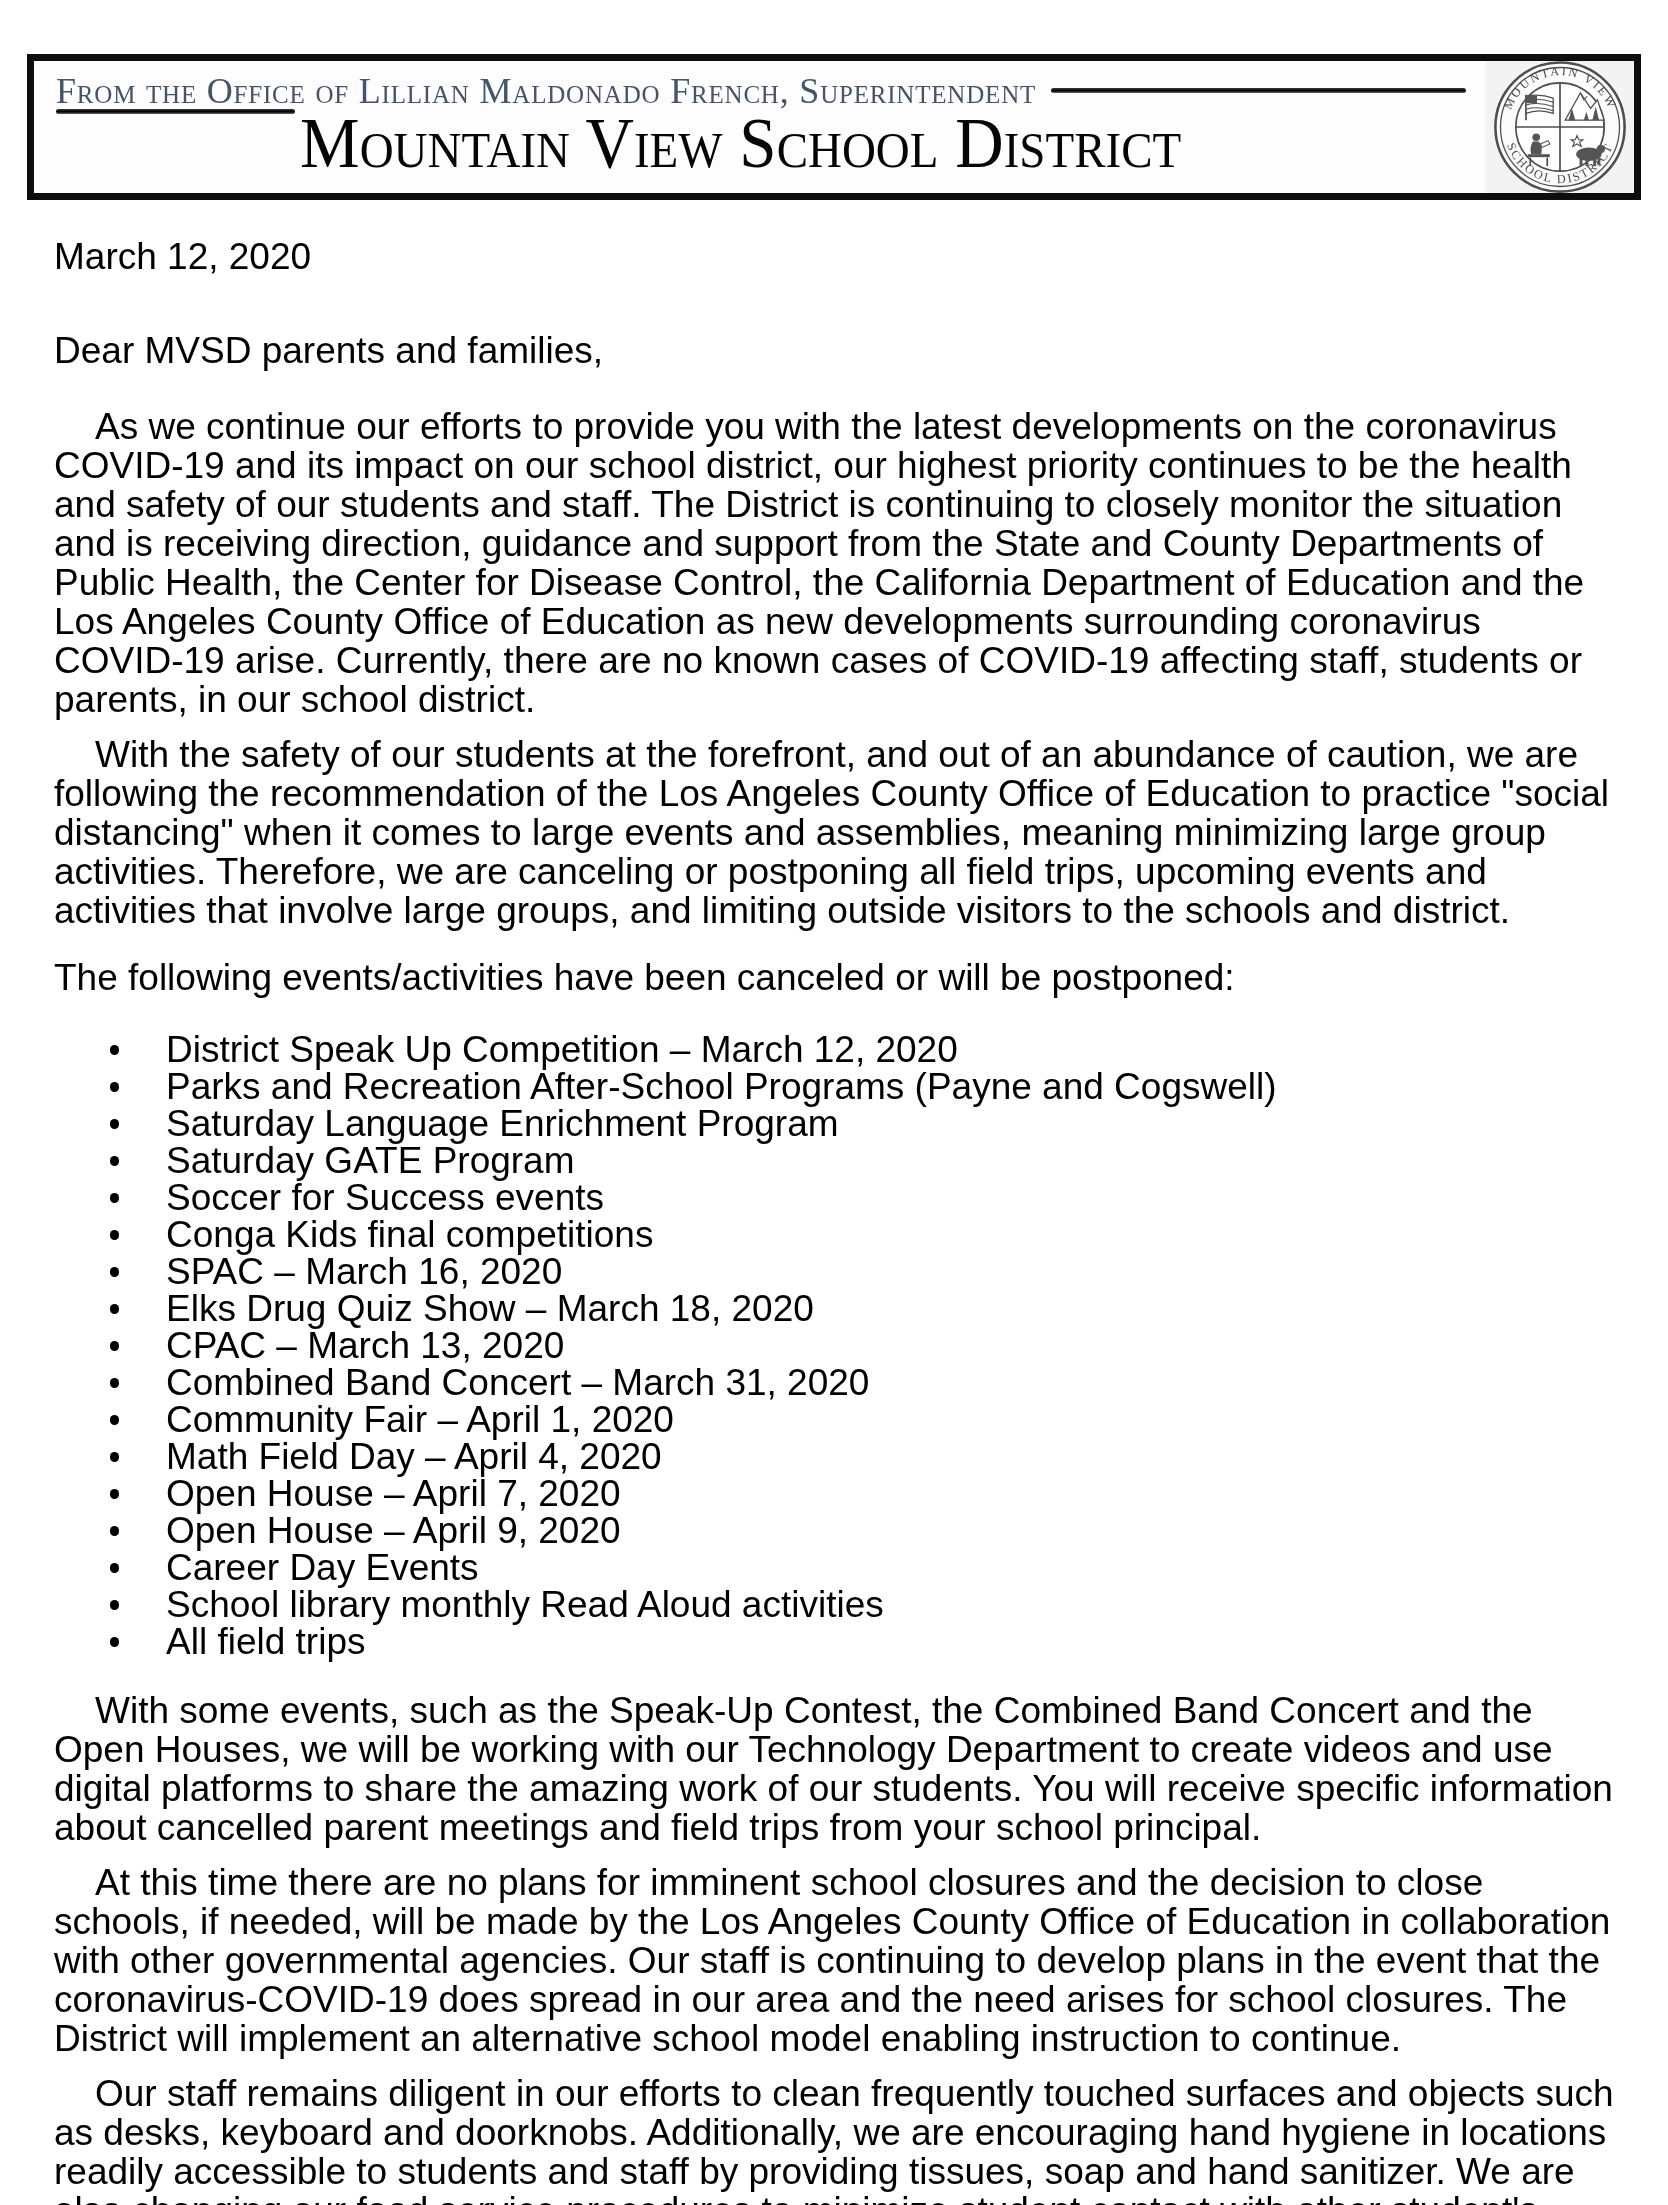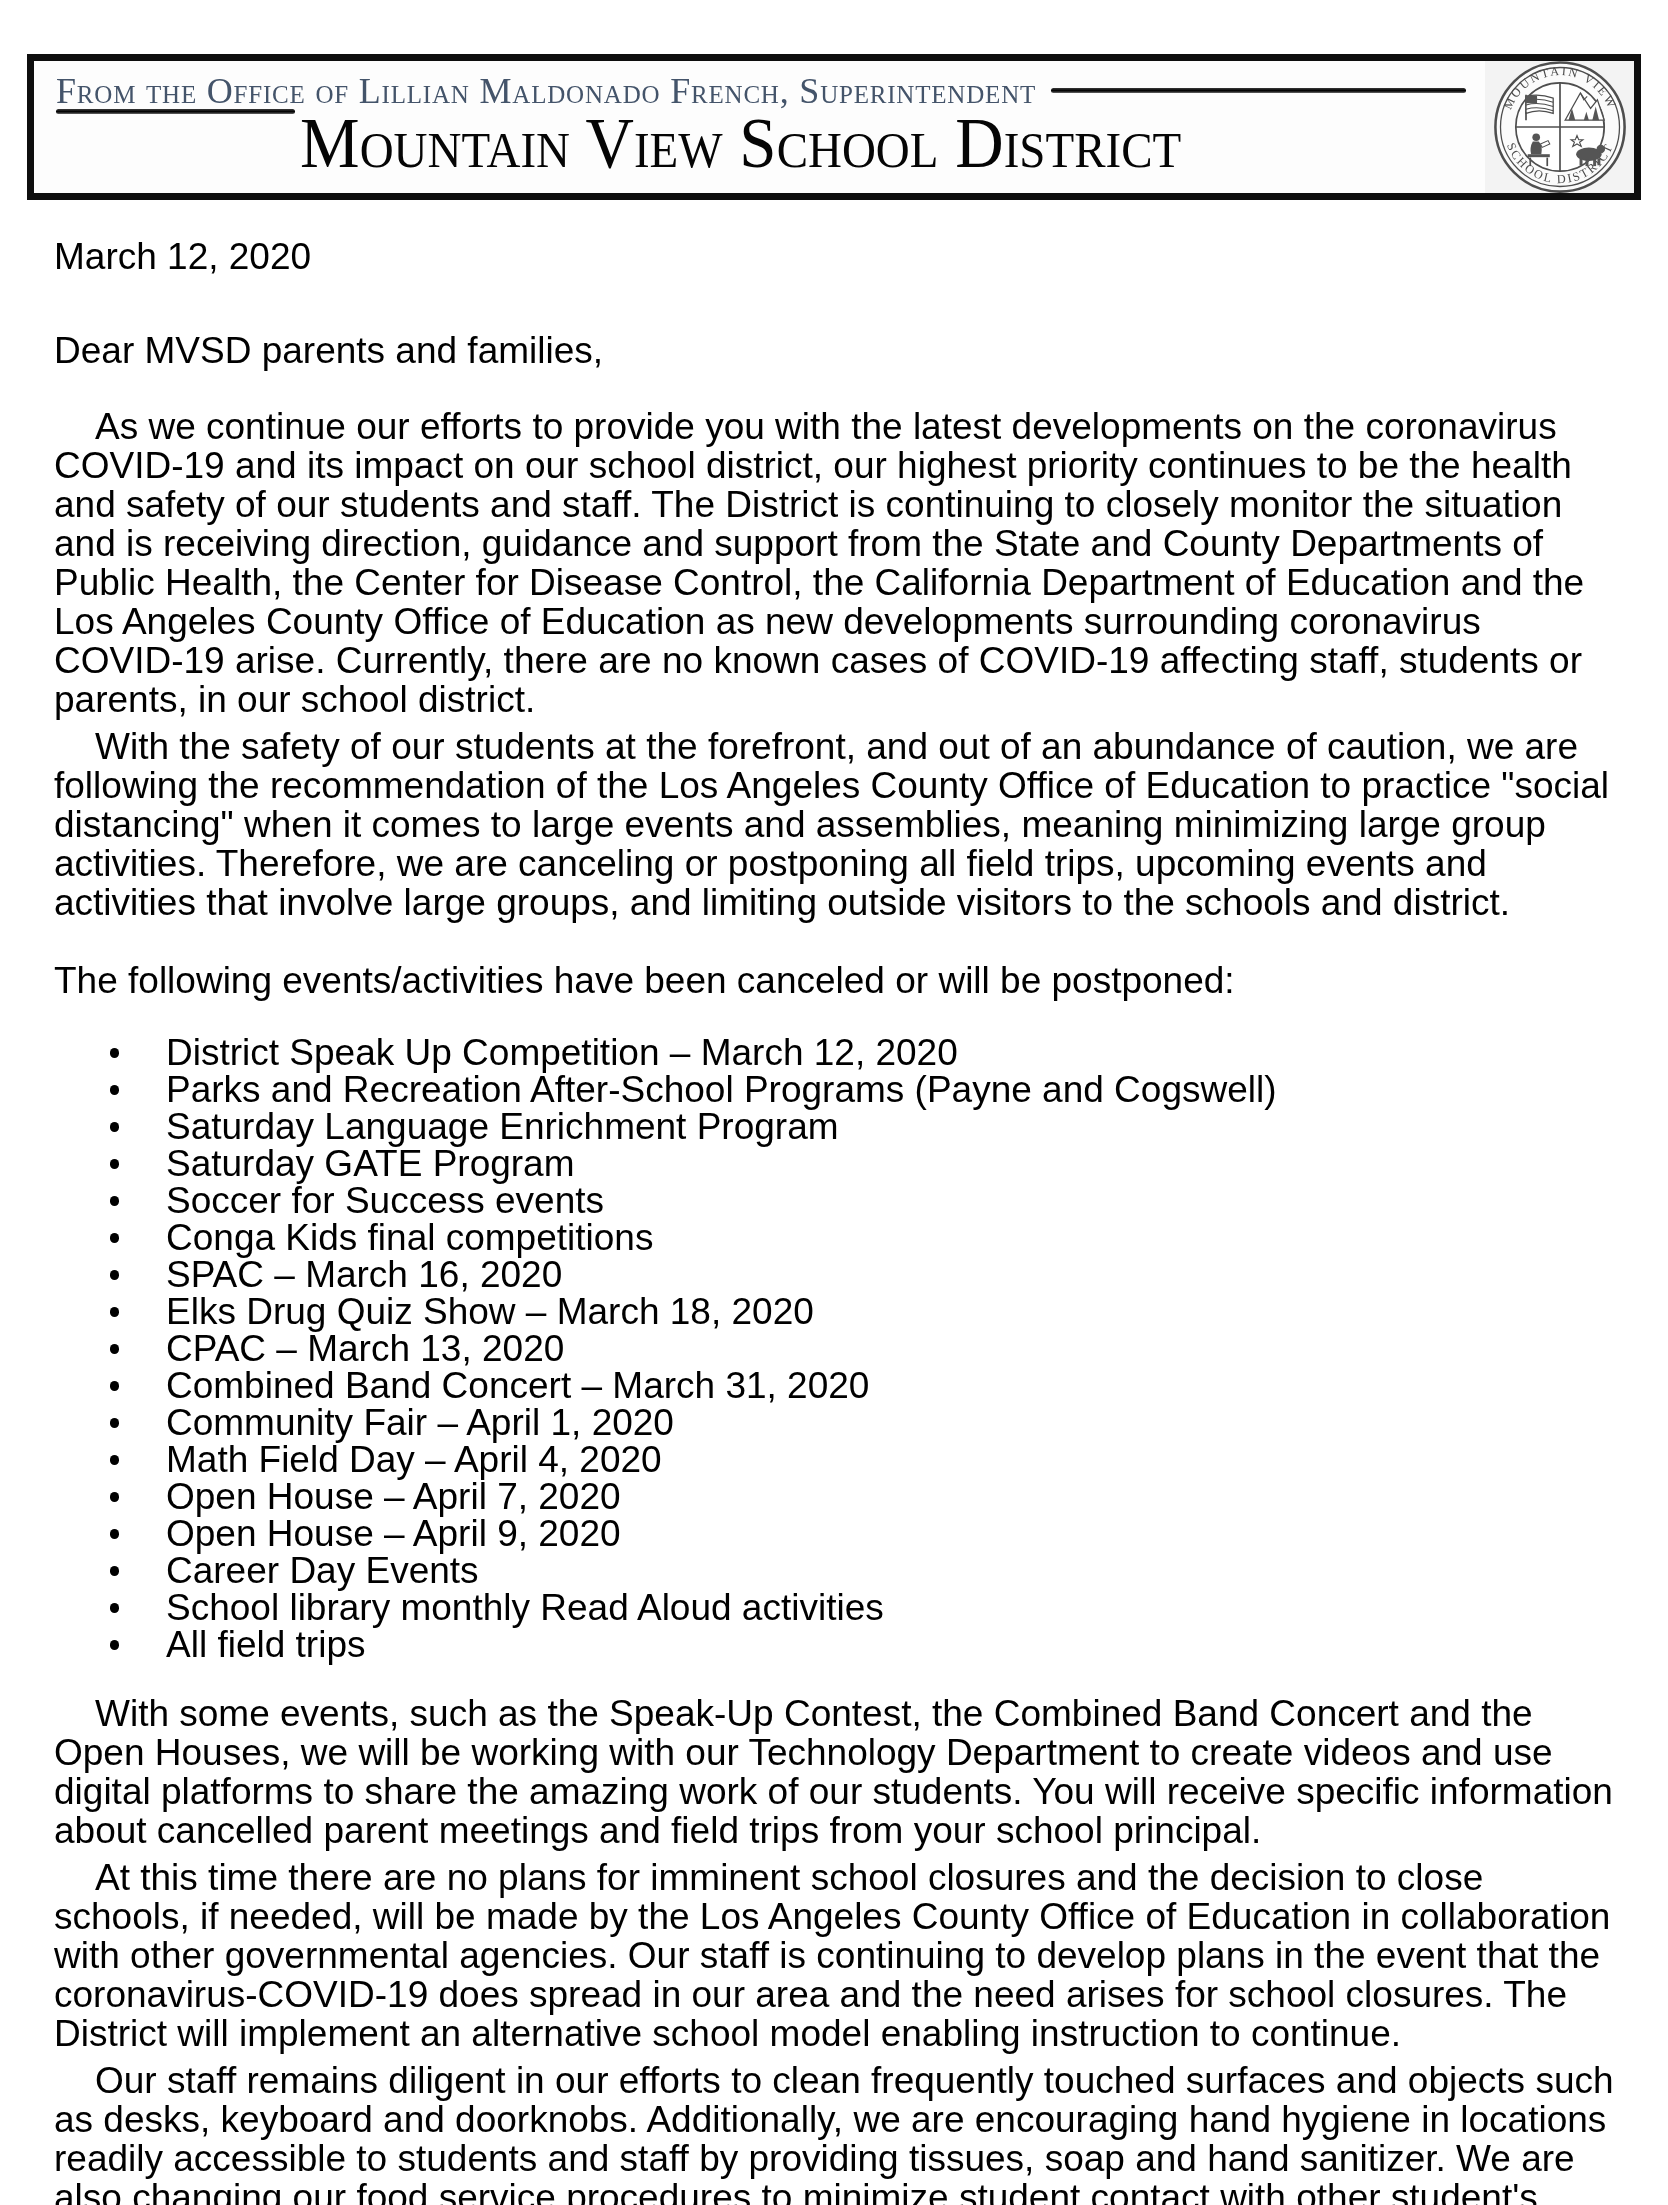--- a/index.html
+++ b/index.html
@@ -80,23 +80,23 @@
   }
 
   
   .letter {
     margin: 0 54px 0 54px;
     font-size: 37px;
     line-height: 39px;
   }
   .date-line { margin-top: 37px; }
   .salutation { margin-top: 55px; }
-  .para { margin-top: 8px; text-indent: 41px; text-align: left; }
+  .para { margin-top: 16px; text-indent: 41px; text-align: left; }
   .para.first { margin-top: 37px; }
-  .list-intro { margin-top: 39px; }
+  .list-intro { margin-top: 28px; }
   ul.events {
     margin-top: 34px;
     list-style: none;
   }
   ul.events li {
     position: relative;
     padding-left: 112px;
     line-height: 37px;
   }
   ul.events li::before {

